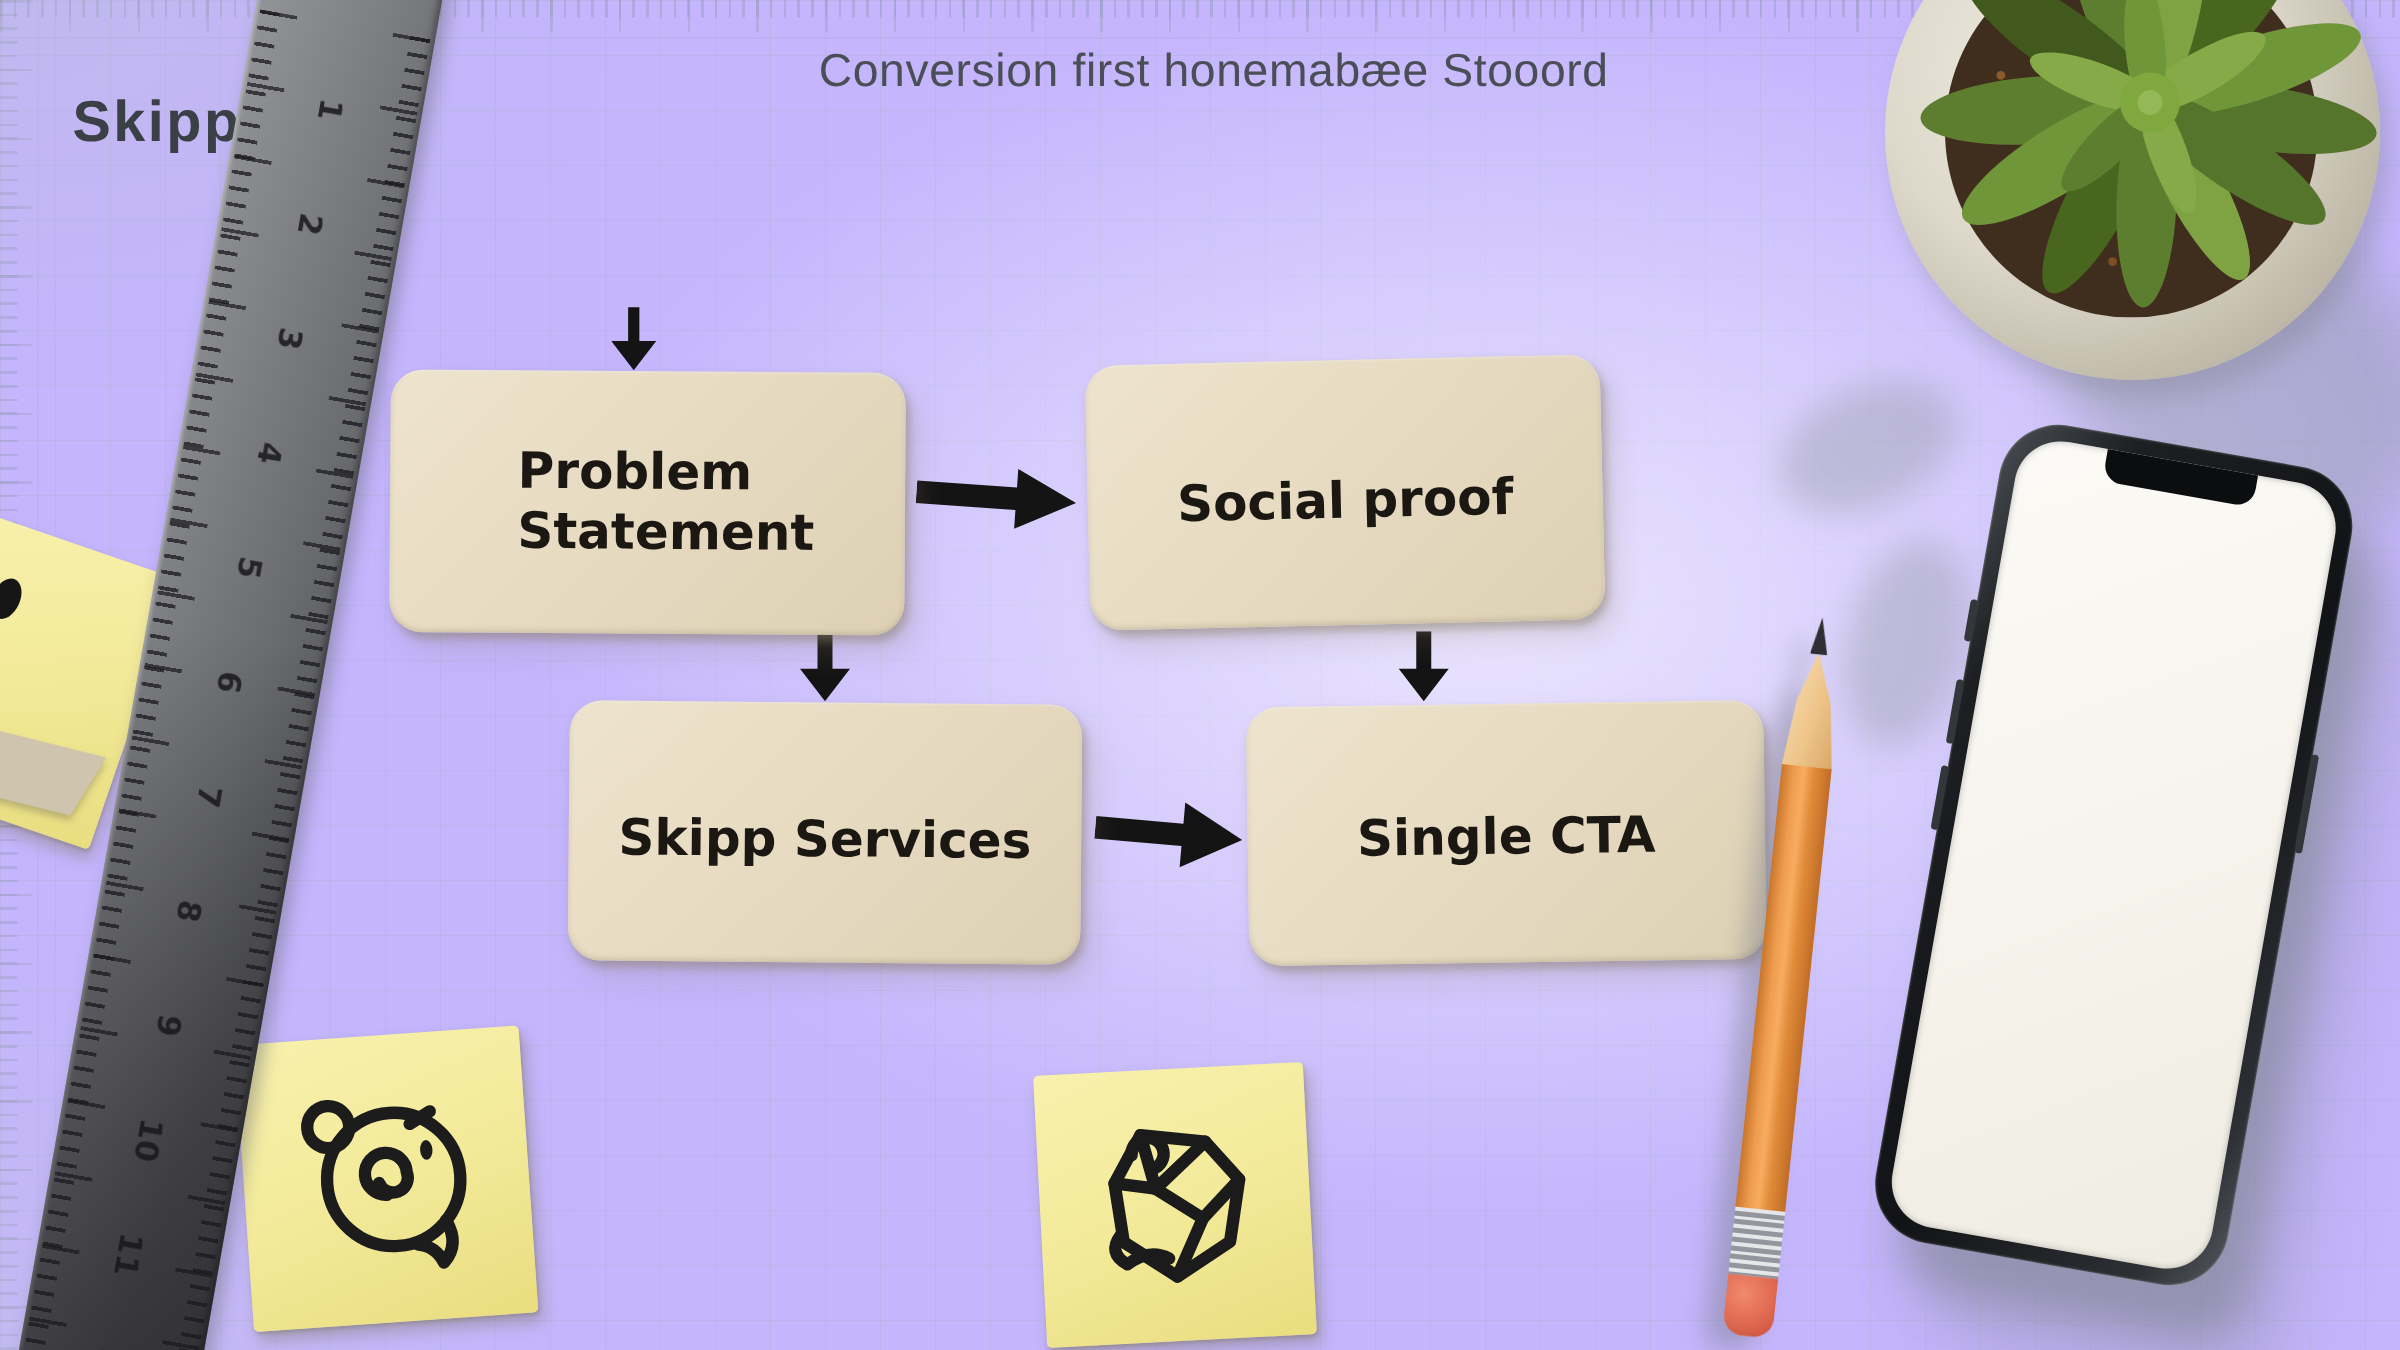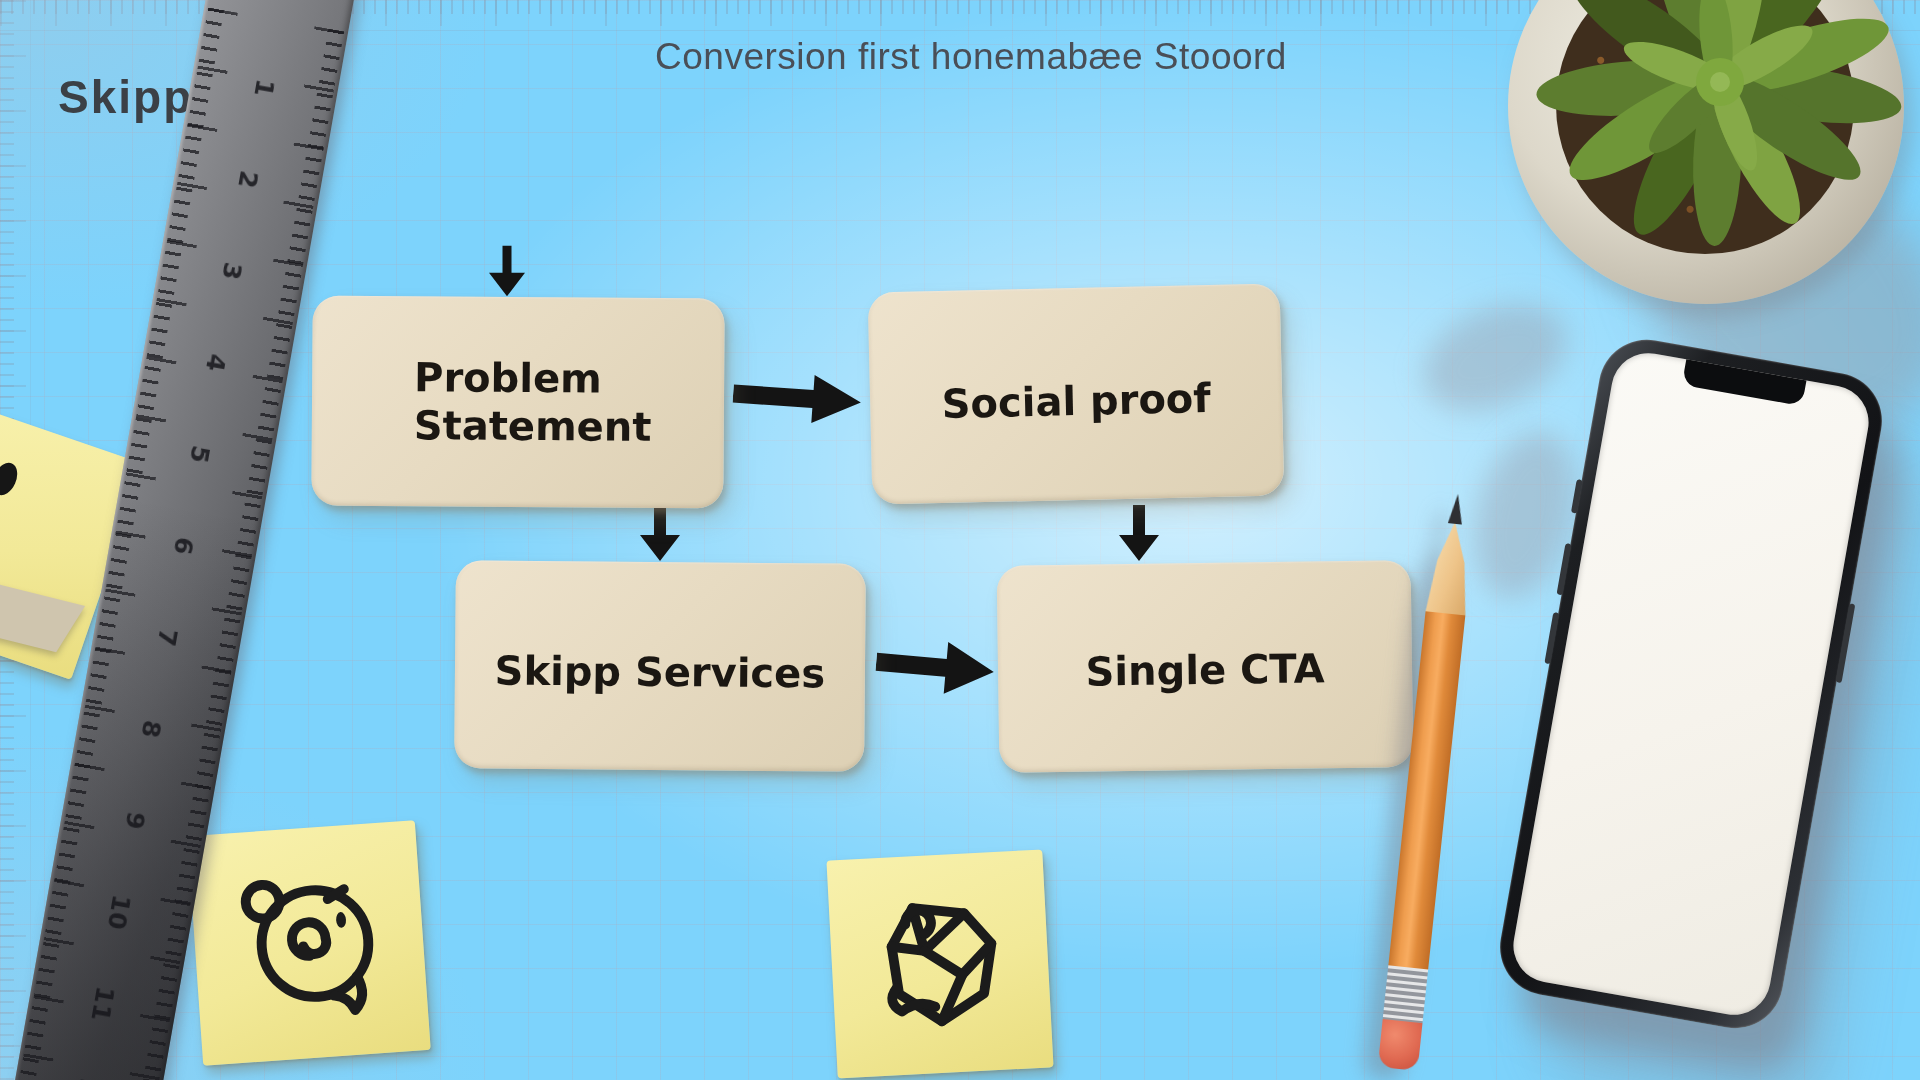--- a/index.html
+++ b/index.html
@@ -1,17 +1,17 @@
 <!DOCTYPE html>
 <html><head>
 <meta charset="utf-8">
 <style>
   html,body{margin:0;padding:0;}
   body{width:1920px;height:1080px;overflow:hidden;font-family:"DejaVu Sans","Liberation Sans",sans-serif;}
-  #stage{position:relative;width:1920px;height:1080px;background:#7dd3fc;overflow:hidden;}
+  #stage{position:relative;width:1920px;height:1080px;background:#c4b5fd;overflow:hidden;}
 
   
   .grid{position:absolute;inset:0;
     background-image:
       linear-gradient(to right, rgba(168,178,198,.30) 1px, transparent 1px),
       linear-gradient(to bottom, rgba(168,178,198,.30) 1px, transparent 1px);
     background-size:44px 44px;}
   .paper-light{position:absolute;inset:0;pointer-events:none;
     background:
       radial-gradient(1100px 700px at 62% 45%, rgba(255,255,255,.65), rgba(255,255,255,0) 70%),

